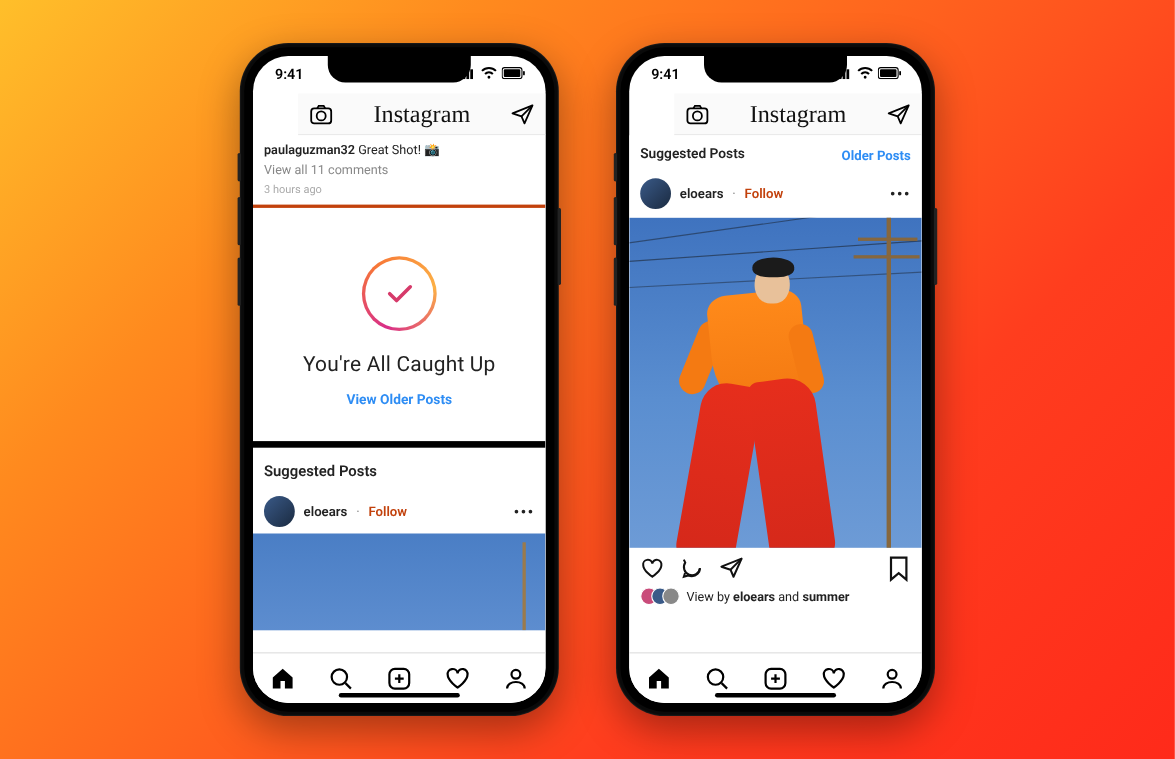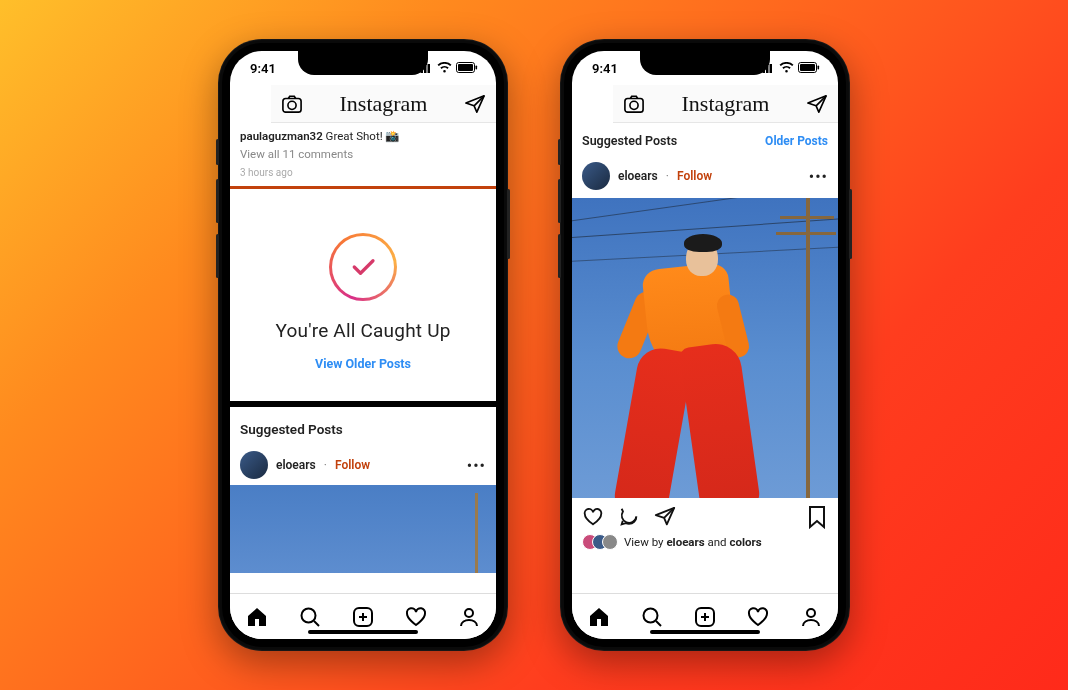--- a/index.html
+++ b/index.html
@@ -396,21 +396,21 @@
             </span>
         </div>
 
         <div class="likes-row">
           <span class="stack">
             <span class="mini-av mini-a1"></span>
               <span class="mini-av mini-a2"></span>
               <span class="mini-av mini-a3"></span>
           </span>
           <span>
-            <span>View by </span><b>eloears</b><span> and </span><b>colors</b>
+            <span>View by </span><b>eloears</b><span> and </span><b>summer</b>
           </span>
         </div>
       </div>
 
       <div class="tabbar">
         <span class="tab-icon">
             <svg width="24" height="24" viewBox="0 0 24 24">
               <path d="M3 11 L12 3 L21 11 V21 H14 V14 H10 V21 H3 Z" fill="#000"></path>
             </svg>
           </span>

